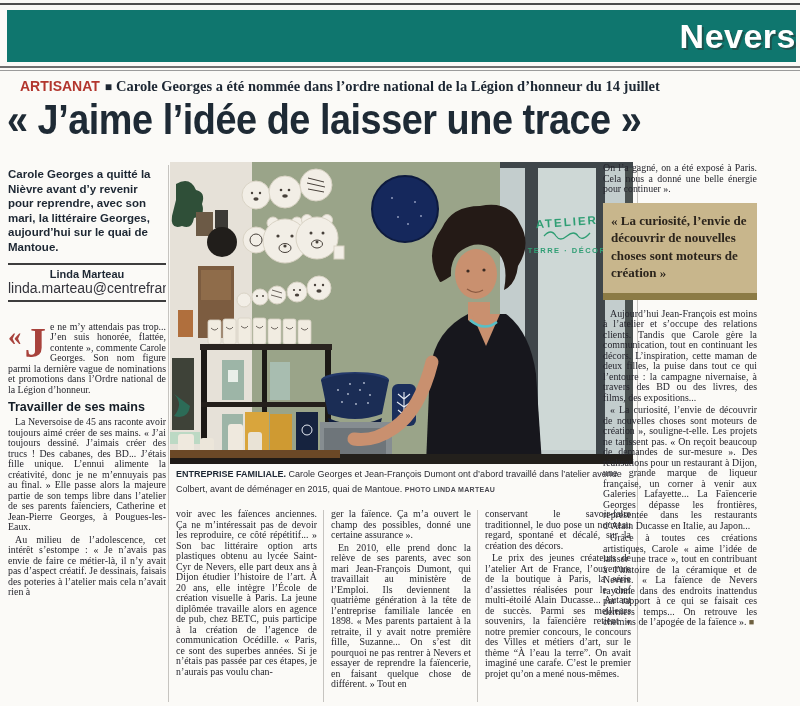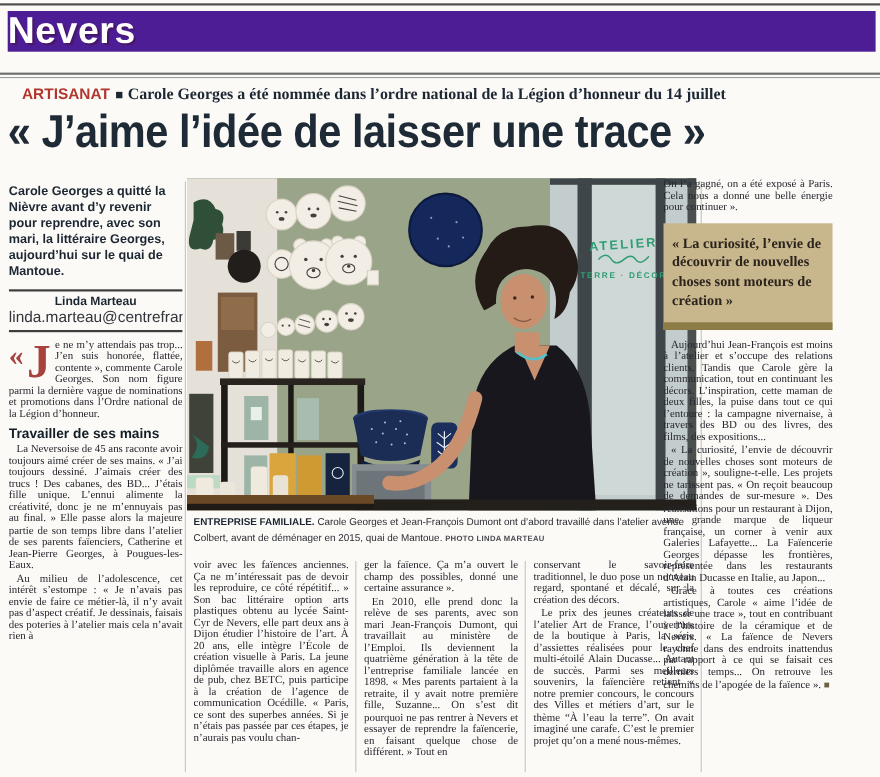--- a/index.html
+++ b/index.html
@@ -2,22 +2,22 @@
 <html><head>
 <meta charset="utf-8">
 <style>
   html,body{margin:0;padding:0;}
   body{width:800px;height:706px;position:relative;overflow:hidden;
        background:#fbfaf7;color:#2a2a31;
        font-family:"Liberation Serif",serif;}
   .page{position:absolute;inset:0;}
 
   .topline{position:absolute;left:0;right:0;top:3px;height:2px;background:#4e4e4e;}
-  .banner{position:absolute;left:7px;right:4px;top:10px;height:37px;background:#4c1d95;
-          display:flex;align-items:center;justify-content:flex-start;}
+  .banner{position:absolute;left:7px;right:4px;top:10px;height:52px;background:#0f766e;
+          display:flex;align-items:center;justify-content:flex-end;}
   .banner span{color:#fff;font-family:"Liberation Sans",sans-serif;font-weight:bold;
           font-size:34px;letter-spacing:.5px;text-shadow:2px 2px 0 rgba(60,15,15,.35);}
   .rule-double{position:absolute;left:0;right:0;top:66px;height:2px;
           border-top:2px solid #6f6f6f;border-bottom:1px solid #9b9b9b;}
 
   .kicker{position:absolute;left:20px;top:77px;white-space:nowrap;}
   .kicker-label{font-family:"Liberation Sans",sans-serif;font-weight:bold;font-size:14px;color:#b2362e;}
   .kicker-square{color:#1d2733;font-size:12px;margin:0 4px 0 5px;}
   .kicker-text{font-family:"Liberation Serif",serif;font-weight:bold;font-size:14.5px;color:#1d2733;}
 
@@ -37,21 +37,21 @@
   .col3{left:331px;top:509px;width:140px;height:197px;}
   .col4{left:485px;top:509px;width:146px;height:197px;}
   .col5{left:603px;top:163px;width:154px;height:543px;}
 
   .body{font:9.9px/10.5px "Liberation Serif",serif;text-align:justify;margin:0 0 2px;color:#26262e;}
   .ind{text-indent:7px;}
 
   .lead{font-family:"Liberation Sans",sans-serif;font-weight:bold;
         font-size:11.5px;line-height:14.6px;color:#1d2733;margin:4px 0 8px;}
   .byline{border-top:2px solid #3d3d3d;border-bottom:2px solid #3d3d3d;text-align:center;
-          padding:3px 0 4px;margin:0 0 7px;font-family:"Liberation Sans",sans-serif;}
+          padding:3px 0 4px;margin:0 0 20px;font-family:"Liberation Sans",sans-serif;}
   .byline-name{font-weight:bold;font-size:11px;color:#1d2733;}
   .byline-email{font-size:14px;color:#33333b;}
 
   .qmark{float:left;color:#a8423c;font:bold 27px/23px "Liberation Serif",serif;margin:3px 2px 0 0;}
   .dropcap{float:left;color:#a8423c;font:bold 43px/35px "Liberation Serif",serif;margin:3px 4px 0 1px;}
 
   .subhead{font-family:"Liberation Sans",sans-serif;font-weight:bold;font-size:12.5px;
            color:#141d27;margin:5px 0 3px;}
 
   .photo-wrap{position:absolute;left:170px;top:162px;width:463px;height:302px;background:#9aa489;}

